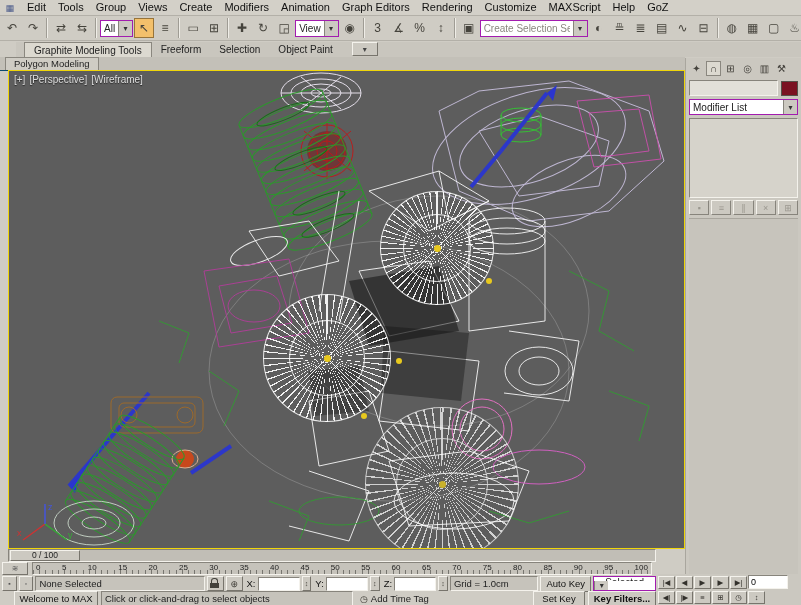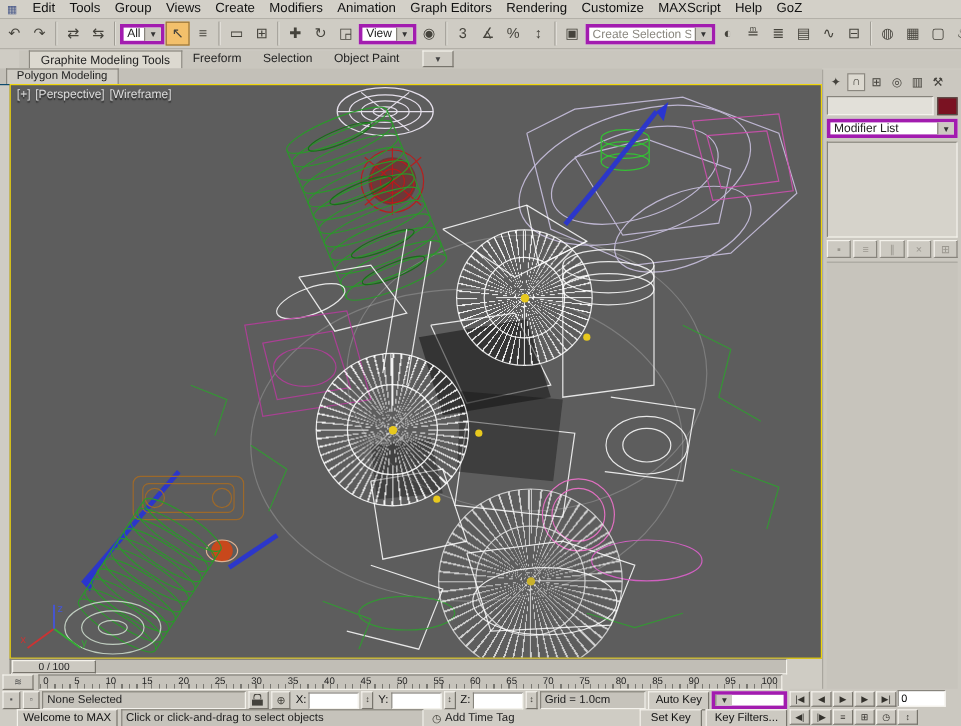--- a/index.html
+++ b/index.html
@@ -9,21 +9,21 @@
   .menubar{position:absolute;left:0;top:0;width:801px;height:15px;background:#d3d0c8;border-bottom:1px solid #b3b0a8;display:flex;align-items:center;}
   .appicon{width:14px;height:12px;margin:0 4px 0 3px;display:flex;align-items:center;justify-content:center;font-size:9px;color:#4a5a8a;}
   .menu-items{display:flex;height:100%;align-items:center;}
   .menu-items span{padding:0 6px;line-height:15px;font-size:11px;cursor:default;}
 
   
   .toolbar{position:absolute;left:0;top:16px;width:801px;height:25px;background:#cfccc4;border-bottom:1px solid #b3b0a8;display:flex;align-items:center;padding:0 2px;gap:1px;box-sizing:border-box;}
   .ticon{flex:0 0 auto;width:20px;height:20px;display:flex;align-items:center;justify-content:center;font-size:12px;color:#45433c;}
   .ticon.active{background:#f3c06b;border:1px solid #97743a;width:18px;height:18px;}
   .tsep{flex:0 0 auto;width:1px;height:20px;background:#9f9c94;border-right:1px solid #efede7;margin:0 2px;}
-  .combo{height:17px;background:#fff;border:3px solid #a21caf;display:flex;align-items:center;font-size:10px;box-sizing:border-box;}
+  .combo{height:17px;background:#fff;border:1px solid #a21caf;display:flex;align-items:center;font-size:10px;box-sizing:border-box;}
   .combo .cval{flex:1;padding:0 3px;white-space:nowrap;overflow:hidden;color:#222;}
   .combo .carr{width:13px;align-self:stretch;background:#ccc9c1;border-left:1px solid #87847c;display:flex;align-items:center;justify-content:center;font-size:8px;color:#333;}
   .combo input{flex:1;border:none;outline:none;font:10px "Liberation Sans",sans-serif;color:#8a877f;padding:0 3px;min-width:0;background:transparent;}
 
   
   .ribbonbar{position:absolute;left:16px;top:42px;width:801px;height:15px;background:#c9c6be;display:flex;align-items:flex-end;padding-left:8px;box-sizing:border-box;}
   .ribbon-tabs{display:flex;height:15px;}
   .ribbon-tabs span{padding:1px 9px 0 9px;font-size:10px;color:#222;line-height:13px;}
   .ribbon-tabs span.active{background:#dcd9d0;border:1px solid #8a877f;border-bottom:none;}
   .ribbon-opt{margin-left:10px;margin-bottom:1px;width:24px;height:12px;display:flex;align-items:center;justify-content:center;font-size:8px;color:#444;border:1px solid;border-color:#f4f2ec #77746c #77746c #f4f2ec;background:#ccc9c1;}
@@ -81,21 +81,21 @@
   .coordfield{width:36px;height:12px;background:#fff;border:1px solid;border-color:#87847c #f4f2ec #f4f2ec #87847c;font:9px "Liberation Sans",sans-serif;padding:0 2px;}
   .spin{width:8px;height:13px;display:flex;align-items:center;justify-content:center;font-size:7px;color:#44423c;}
   .gridbox{width:82px;height:13px;font-size:9.5px;display:flex;align-items:center;padding:0 3px;color:#222;}
   .akbtn{margin-left:auto;width:50px;height:14px;font-size:9.5px;display:flex;align-items:center;justify-content:center;}
   .selcombo{width:64px;height:15px;flex-direction:column;}
   .welcome{width:82px;height:13px;font-size:9.5px;display:flex;align-items:center;justify-content:center;white-space:nowrap;margin-left:12px;}
   .promptbox{width:244px;height:13px;font-size:9.5px;display:flex;align-items:center;padding:0 3px;color:#222;}
   .timetag{display:flex;align-items:center;gap:3px;font-size:9.5px;color:#222;margin-left:4px;}
   .clockic{font-size:9px;color:#44423c;}
   .skbtn{margin-left:auto;width:50px;height:13px;font-size:9.5px;display:flex;align-items:center;justify-content:center;}
-  .kfbtn{width:66px;height:13px;font-size:9.5px;display:flex;align-items:center;justify-content:center;}
+  .kfbtn{width:66px;height:13px;font-size:9.5px;display:flex;align-items:center;justify-content:center;font-weight:bold;}
 
   
   .cluster{position:absolute;left:658px;top:574px;width:143px;height:31px;background:#cbc8c0;display:flex;flex-direction:column;gap:2px;padding-top:1px;box-sizing:border-box;z-index:3;}
   .crow{display:flex;gap:1px;align-items:center;}
   .crow .tlist{display:flex;gap:1px;}
   .crow .tlist span,.cbtn{width:17px;height:13px;display:flex;align-items:center;justify-content:center;font-size:7.5px;color:#33312c;border:1px solid;border-color:#f4f2ec #77746c #77746c #f4f2ec;background:#ccc9c1;box-sizing:border-box;}
   .framefield{width:34px;height:12px;background:#fff;border:1px solid;border-color:#87847c #f4f2ec #f4f2ec #87847c;font:9px "Liberation Sans",sans-serif;padding:0 2px;}
 </style>
 </head>
 <body>

